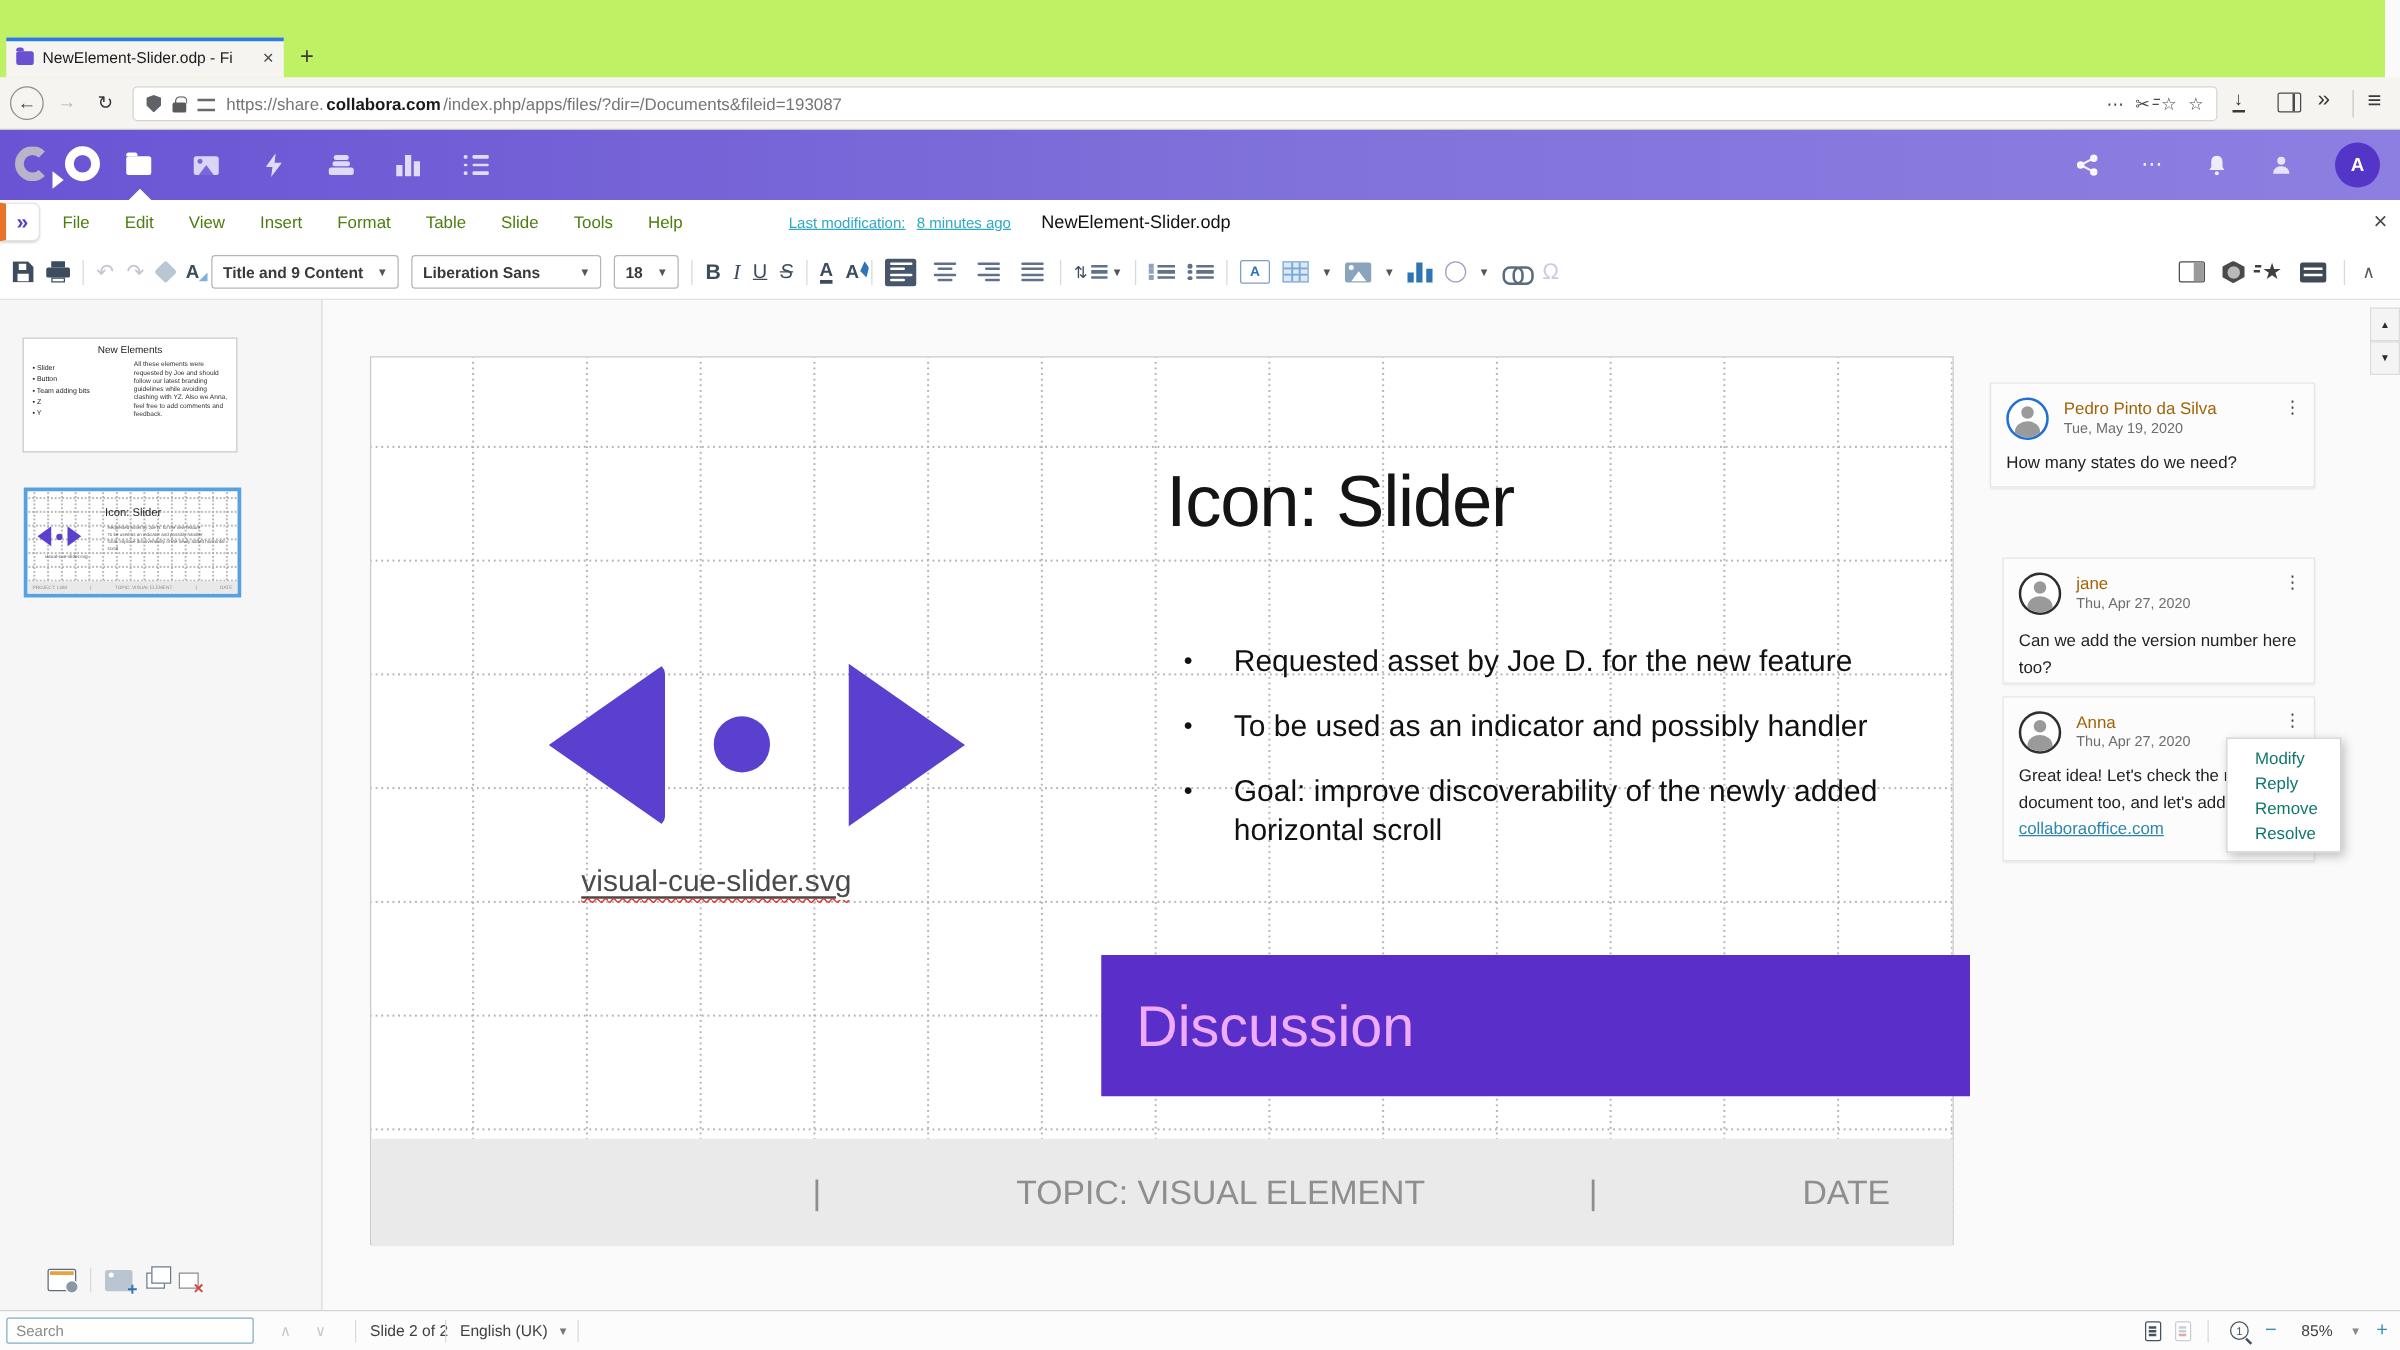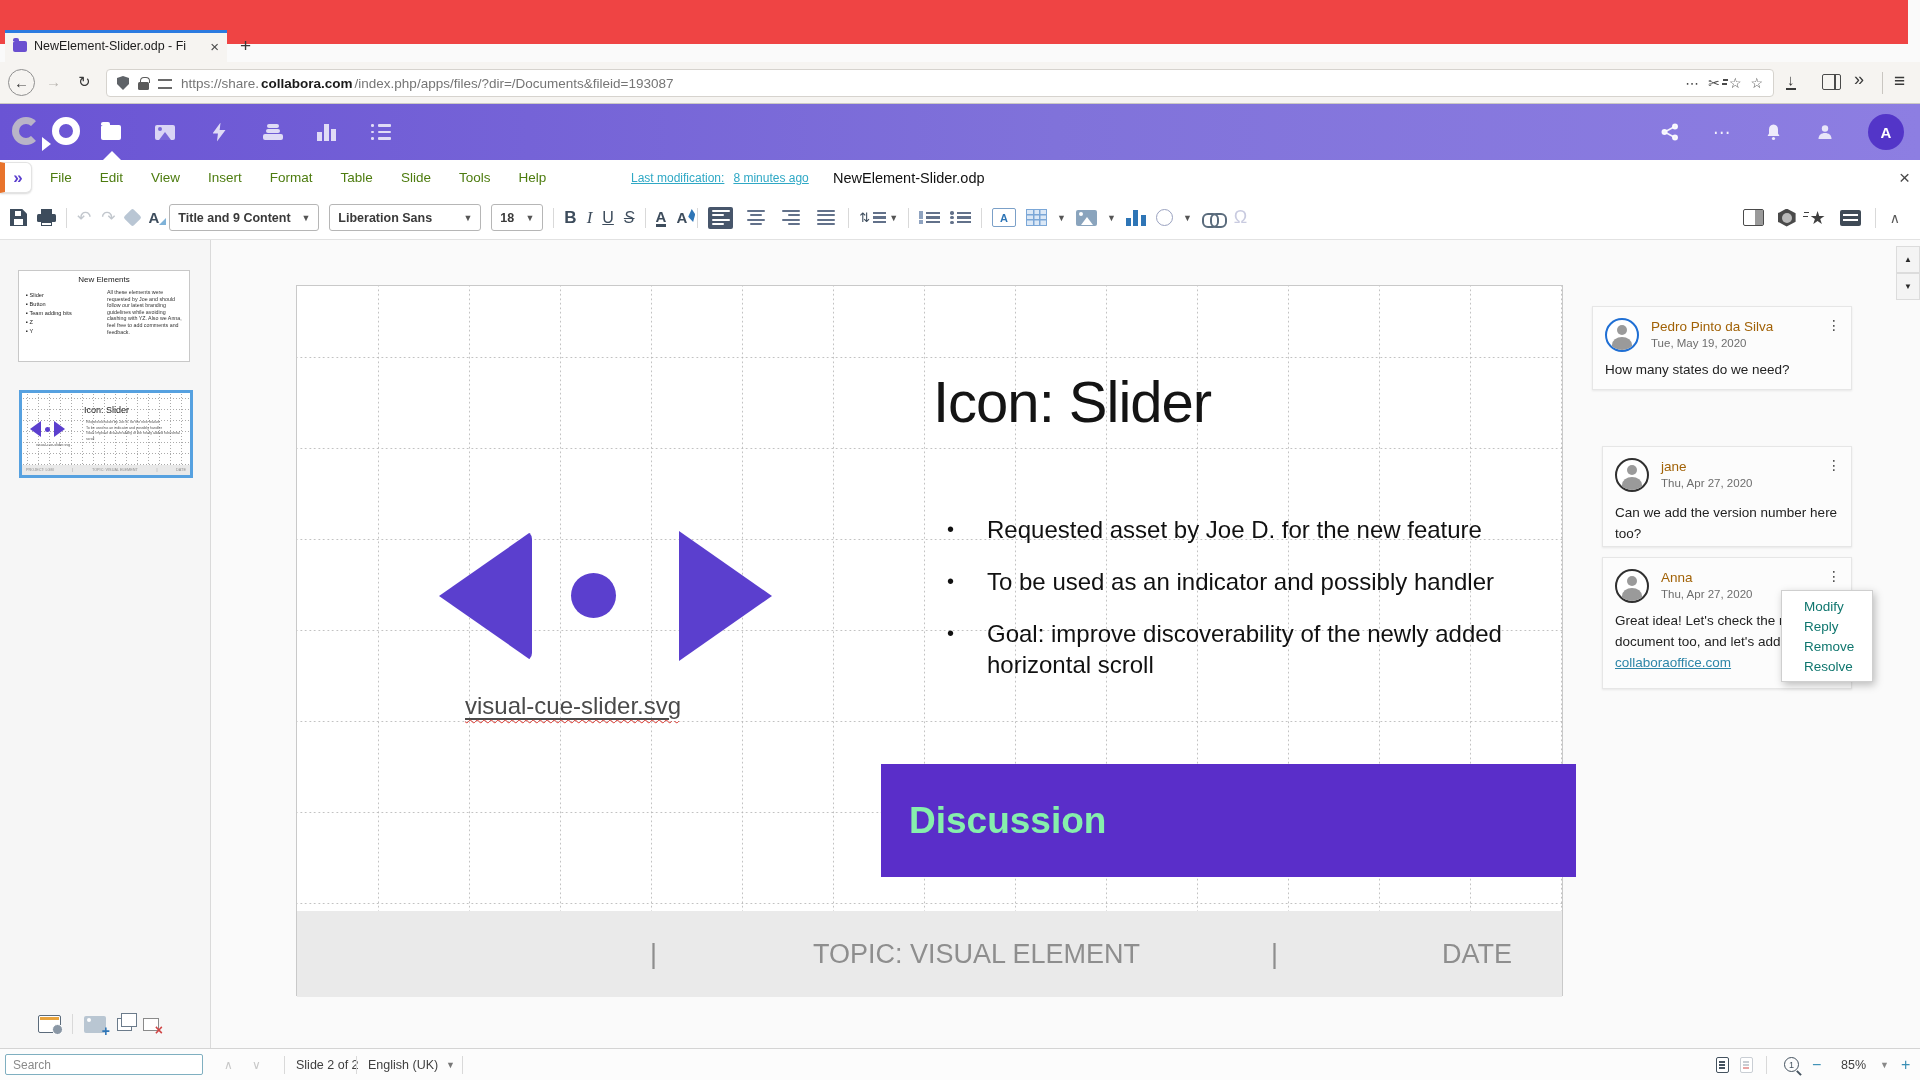--- a/index.html
+++ b/index.html
@@ -2,21 +2,21 @@
 <html><head>
 <meta charset="utf-8">
 <style>
   *{margin:0;padding:0;box-sizing:border-box}
   html,body{width:1920px;height:1080px;overflow:hidden}
   body{font-family:"Liberation Sans","DejaVu Sans",sans-serif;background:#fafafa}
   #app{position:relative;width:1920px;height:1080px;background:#fafafa}
   .sep{width:1px;height:20px;background:#d9d9d9}
 
   
-  .tabbar{position:absolute;top:0;left:0;right:12px;height:44px;background:#ef4444}
+  .tabbar{position:absolute;top:0;left:0;right:12px;height:62px;background:#bef264}
   .tab{position:absolute;left:5px;top:30px;width:222px;height:32px;background:#f6f4f1;display:flex;align-items:center;padding:0 8px;gap:7px}
   .tab::before{content:"";position:absolute;top:0;left:0;right:0;height:3px;background:#2c7be0}
   .favicon{width:14px;height:11px;background:#6a4fd0;border-radius:2px;position:relative;flex:0 0 auto}
   .favicon::before{content:"";position:absolute;top:-3px;left:0;width:6px;height:3px;background:#6a4fd0;border-radius:2px 2px 0 0}
   .tab-title{font-size:12.5px;color:#1c1c1c;white-space:nowrap;overflow:hidden;flex:1}
   .tab-close{font-size:15px;color:#4a4a4a;cursor:default}
   .newtab{position:absolute;left:240px;top:32px;font-size:19px;color:#3a3a3a;line-height:28px}
 
   
   .urlbar{position:absolute;top:62px;left:0;right:0;height:42px;background:#f6f4f1;border-bottom:1px solid #ccc9c4;display:flex;align-items:center}
@@ -138,21 +138,21 @@
   .hexico{width:18px;height:18px;background:#4a4a4a;clip-path:polygon(50% 0,100% 27%,100% 73%,50% 100%,0 73%,0 27%);position:relative}
   .hexico::after{content:"";position:absolute;left:4px;top:4px;width:10px;height:10px;border-radius:50%;background:#b9b9b9}
   .starico{font-size:18px;color:#3f3f3f;position:relative}
   .starico::before{content:"";position:absolute;left:-6px;top:5px;width:5px;height:1.6px;background:#3f3f3f;box-shadow:-1px 4px 0 #3f3f3f}
   .cmtcard{width:21px;height:16px;background:#3f4a56;border-radius:2px;position:relative}
   .cmtcard::before{content:"";position:absolute;left:3px;top:4px;width:15px;height:2px;background:#fff;box-shadow:0 5px 0 #fff}
   .collapse{font-size:14px;color:#5a5a5a}
 
   
   .content{position:absolute;top:240px;left:0;right:0;height:808px;background:#fafafa}
-  .slidepanel{position:absolute;left:0;top:0;width:211px;height:808px;background:#f6f6f6;border-right:1px solid #dadada}
+  .slidepanel{position:absolute;left:0;top:0;width:258px;height:808px;background:#f6f6f6;border-right:1px solid #dadada}
   .thumb1{position:absolute;left:18px;top:30px;width:172px;height:92px;background:#fff;border:1px solid #c8c8c8;overflow:hidden}
   .t1-title{position:absolute;left:0;right:0;top:4px;text-align:center;font-size:8px;color:#222}
   .t1-bullets{position:absolute;left:7px;top:20px;font-size:5.6px;color:#222;line-height:9px;list-style:none}
   .t1-bullets li::before{content:"▪ "}
   .t1-body{position:absolute;left:88px;top:18px;width:78px;font-size:5.3px;line-height:6.6px;color:#333}
   .thumb2{position:absolute;left:19px;top:150px;width:174px;height:88px;background:#fff;border:3px solid #56a1e0;overflow:hidden;
     background-image:radial-gradient(circle,#aaa .5px,transparent .8px),radial-gradient(circle,#aaa .5px,transparent .8px);
     background-size:3px 11px,11px 3px}
   .t2-title{position:absolute;left:62px;top:12px;font-size:9px;color:#1a1a1a}
   .t2-lines{position:absolute;left:64px;top:27px;width:100px;font-size:3.6px;line-height:5.6px;color:#555}
@@ -181,21 +181,21 @@
   .slide-title{position:absolute;left:636px;top:82px;font-size:58px;color:#141414;letter-spacing:-1px}
   .tri-left{position:absolute;left:142px;top:245px;width:0;height:0;border-right:93px solid #5b3fce;border-top:65px solid transparent;border-bottom:65px solid transparent;border-radius:8px}
   .tri-right{position:absolute;left:382px;top:245px;width:0;height:0;border-left:93px solid #5b3fce;border-top:65px solid transparent;border-bottom:65px solid transparent}
   .dot-mid{position:absolute;left:274px;top:287px;width:45px;height:45px;border-radius:50%;background:#5b3fce}
   .slide-caption{position:absolute;left:168px;top:406px;font-size:24px;color:#4a4a4a;text-decoration:underline;text-underline-offset:4px}
   .squiggle{text-decoration:underline wavy #d9342b;text-decoration-thickness:1px;text-underline-offset:5px}
   .slide-bullets{position:absolute;left:640px;top:228px;width:600px;list-style:none}
   .slide-bullets li{position:relative;padding-left:50px;font-size:24px;color:#111;line-height:31px;margin-bottom:21px}
   .slide-bullets li::before{content:"•";position:absolute;left:10px;font-size:20px}
   .banner{position:absolute;left:584px;top:478px;width:695px;height:113px;background:#5a2ec9;display:flex;align-items:center;padding-left:28px;z-index:3}
-  .banner span{color:#86efac;font-weight:700;font-size:37px}
+  .banner span{color:#f0abfc;font-weight:400;font-size:46px}
   .slide-footer{position:absolute;left:0;right:0;top:625px;height:86px;background:#eaeaea;font-size:27px;color:#8e8e8e}
   .slide-footer>span{position:absolute;line-height:86px}
   .sf-project{left:9px}.sf-sep1{left:353px}.sf-topic{left:516px}.sf-sep2{left:974px}.sf-date{left:1145px}
   .u-solid{text-decoration:underline;text-underline-offset:4px}
 
   
   .ccard{position:absolute;background:#fcfcfc;border:1px solid #e6e6e6;box-shadow:0 1px 2px rgba(0,0,0,.08)}
   .c1{left:1592px;top:306px;width:260px;height:84px}
   .c2{left:1602px;top:446px;width:250px;height:101px}
   .c3{left:1602px;top:557px;width:250px;height:132px}

